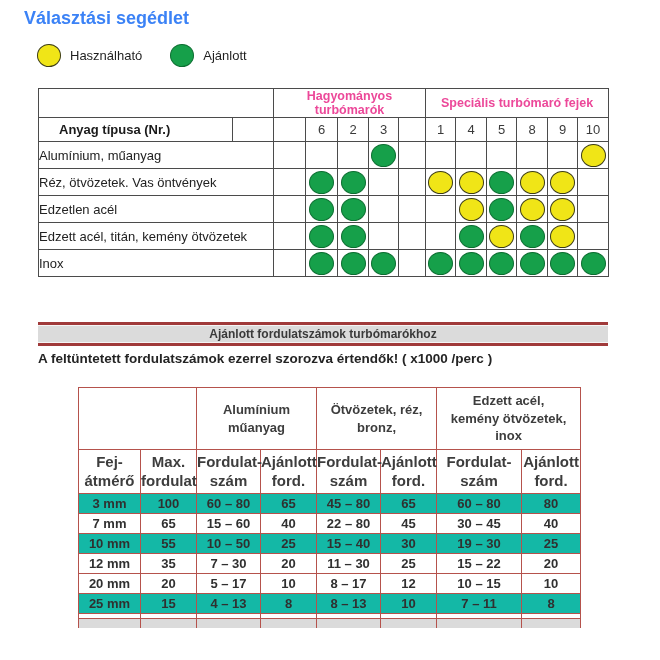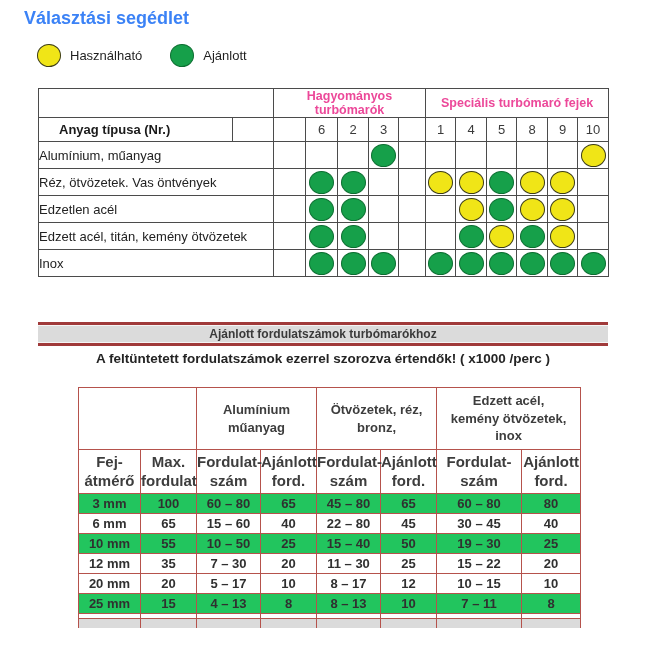--- a/index.html
+++ b/index.html
@@ -47,42 +47,42 @@
   .banner {
     position: absolute; left: 38px; top: 322px; width: 570px; height: 24px;
     background: #dbdbdb;
     border-top: 3px solid var(--c-banner); border-bottom: 3px solid var(--c-banner);
     box-shadow: inset 0 1px 0 #f5f5f5, inset 0 -1px 0 #f5f5f5;
     display: flex; align-items: center; justify-content: center;
     font-size: 12px; font-weight: bold; color: #3a3a3a;
   }
   .note {
     position: absolute; left: 38px; top: 351px; width: 570px;
-    text-align: center; font-size: 13.5px; font-weight: bold; color: #242424;
+    font-size: 13.5px; font-weight: bold; color: #242424;
   }
 
   
   table.t2 {
     position: absolute; left: 78px; top: 387px; width: 502px;
     border-collapse: collapse; table-layout: fixed;
   }
   .t2 th, .t2 td { border: 1px solid var(--c-red-border); padding: 0; }
   .t2 .group-row th {
     height: 62px; font-size: 13px; font-weight: bold; color: #3d3d3d;
     text-align: center; line-height: 1.35; background: #fff; vertical-align: middle;
   }
   .t2 .colhead-row th {
     height: 44px; font-size: 15px; font-weight: bold; color: #3d3d3d;
     text-align: center; line-height: 1.25; background: #fff; vertical-align: middle;
   }
   .t2 tbody td {
     height: 20px; text-align: center; font-size: 13px; font-weight: bold;
     color: #303030; background: #fff;
   }
-  .t2 tbody tr.gray td { background: #22c55e; }
+  .t2 tbody tr.gray td { background: #14b8a6; }
   .t2 tbody tr.partial-white td { height: 5px; background: #fff; }
   .t2 tbody tr.partial-gray td { height: 9px; background: #dbdbdb; border-bottom-style: hidden; }
 </style>
 </head>
 <body>
 
 <div class="page">
 
   <div class="page-title">Választási segédlet</div>
 
@@ -306,36 +306,36 @@
           <td>3 mm</td>
           <td>100</td>
           <td>60 – 80</td>
           <td>65</td>
           <td>45 – 80</td>
           <td>65</td>
           <td>60 – 80</td>
           <td>80</td>
         </tr>
         <tr>
-          <td>6 mm</td>
+          <td>7 mm</td>
           <td>65</td>
           <td>15 – 60</td>
           <td>40</td>
           <td>22 – 80</td>
           <td>45</td>
           <td>30 – 45</td>
           <td>40</td>
         </tr>
         <tr class="gray">
           <td>10 mm</td>
           <td>55</td>
           <td>10 – 50</td>
           <td>25</td>
           <td>15 – 40</td>
-          <td>50</td>
+          <td>30</td>
           <td>19 – 30</td>
           <td>25</td>
         </tr>
         <tr>
           <td>12 mm</td>
           <td>35</td>
           <td>7 – 30</td>
           <td>20</td>
           <td>11 – 30</td>
           <td>25</td>

